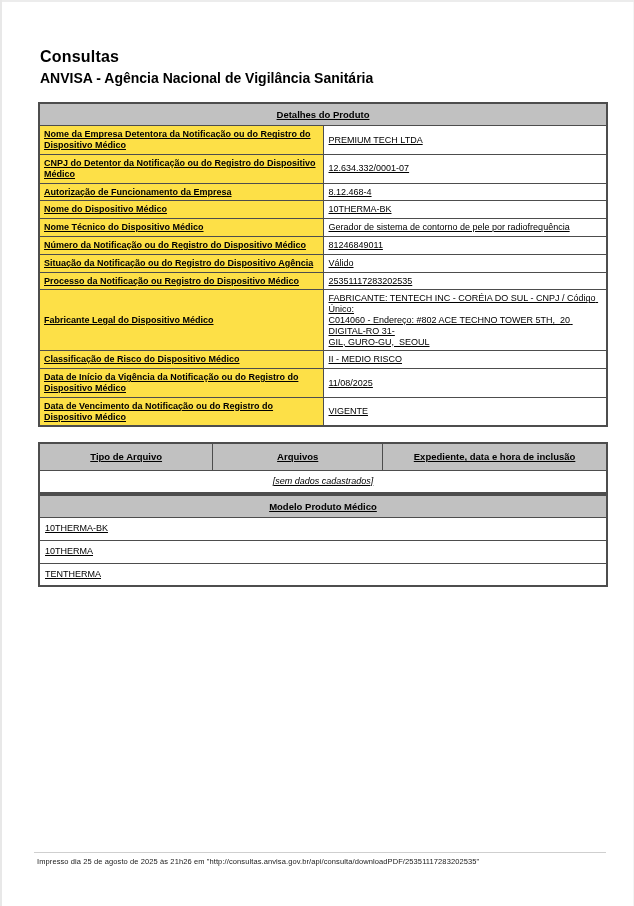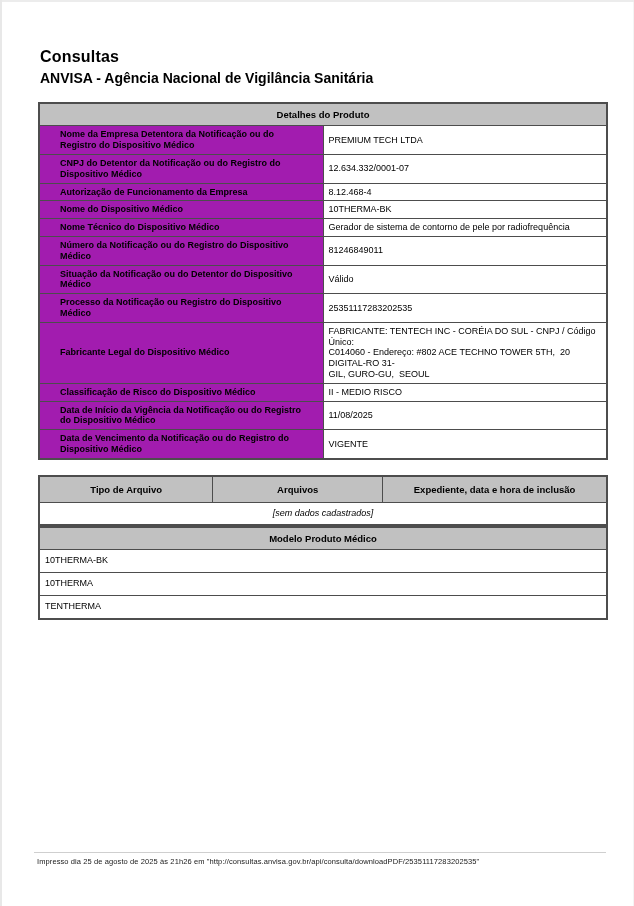--- a/index.html
+++ b/index.html
@@ -42,33 +42,33 @@
   table.details { margin-top: 16px; }
   table.files   { margin-top: 15px; }
   table.models  { }
   th, td {
     border: 1px solid #4d4d4d;
     font-size: 9px;
     line-height: 1.2;
     vertical-align: middle;
     word-wrap: break-word;
   }
-  table { border: 2px solid #4d4d4d; }
+  table { border: 2px solid #4d4d4d; text-decoration: underline; }
   th.section-header {
     background: #c1c1c1;
     font-size: 9.5px;
     font-weight: bold;
     text-align: center;
     padding: 5px 4px;
   }
   td.field-label {
     width: 33.3%;
     font-weight: bold;
-    padding: 3px 20px;
-    background: #a21caf;
+    padding: 3px 4px;
+    background: #fde047;
   }
   td.field-value {
     padding: 3px 5px;
   }
   td.prewrap { white-space: pre-wrap; }
   table.files th.col-header {
     background: #c1c1c1;
     font-size: 9.5px;
     font-weight: bold;
     text-align: center;
@@ -128,21 +128,21 @@
     </tr>
     <tr>
       <td class="field-label">Nome Técnico do Dispositivo Médico</td>
       <td class="field-value">Gerador de sistema de contorno de pele por radiofrequência</td>
     </tr>
     <tr>
       <td class="field-label">Número da Notificação ou do Registro do Dispositivo Médico</td>
       <td class="field-value">81246849011</td>
     </tr>
     <tr>
-      <td class="field-label">Situação da Notificação ou do Detentor do Dispositivo Médico</td>
+      <td class="field-label">Situação da Notificação ou do Registro do Dispositivo Agência</td>
       <td class="field-value">Válido</td>
     </tr>
     <tr>
       <td class="field-label">Processo da Notificação ou Registro do Dispositivo Médico</td>
       <td class="field-value">25351117283202535</td>
     </tr>
     <tr>
       <td class="field-label">Fabricante Legal do Dispositivo Médico</td>
       <td class="field-value prewrap">FABRICANTE: TENTECH INC - CORÉIA DO SUL - CNPJ / Código Único:
 C014060 - Endereço: #802 ACE TECHNO TOWER 5TH,  20 DIGITAL-RO 31-

